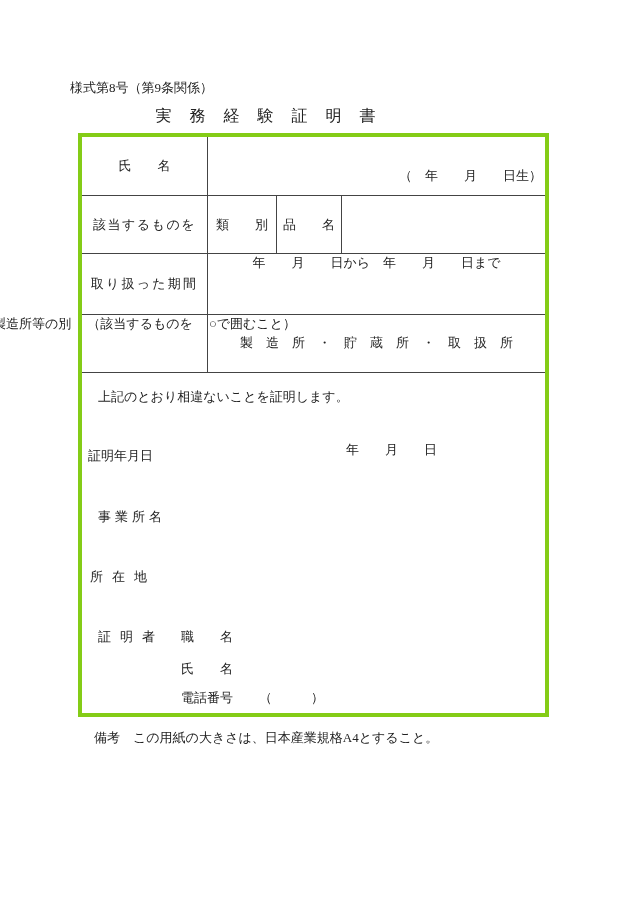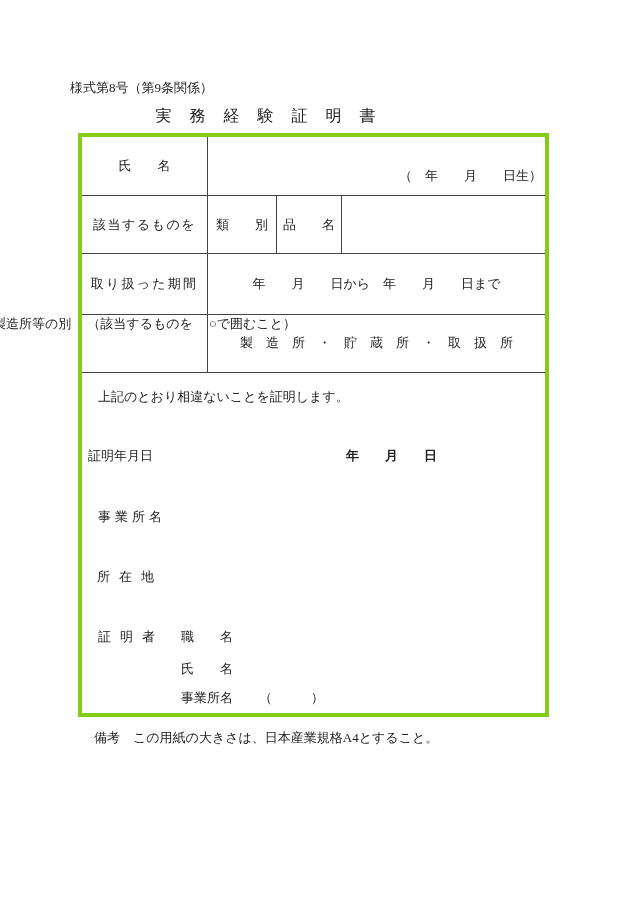--- a/index.html
+++ b/index.html
@@ -69,21 +69,21 @@
   }
   .birth-note {
     position: absolute;
     right: 3px;
     bottom: 10px;
     white-space: pre;
   }
   .period-cell {
     flex: 1;
     display: flex;
-    flex-direction: column;
+    flex-direction: row;
     justify-content: center;
     align-items: stretch;
     border-right: none;
     line-height: 17px;
   }
   .period-line1 { text-align: center; white-space: pre; }
   .period-line2 { padding-left: 202px; white-space: pre; }
   .facility-label {
     width: 126px;
     flex: none;
@@ -99,23 +99,23 @@
     flex: 1;
     display: flex;
     align-items: center;
     justify-content: center;
     white-space: pre;
     border-right: none;
   }
   .abs { position: absolute; white-space: pre; line-height: 15px; }
   .statement      { left: 16px;  top: 16px; }
   .date-label     { left: 6px;  top: 75px; }
-  .date-value     { left: 264px; top: 75px; font-weight: bold; }
+  .date-value     { left: 264px; top: 69px; }
   .office-label   { left: 16px;  top: 136px; letter-spacing: 4px; }
-  .address-label  { left: 15px;  top: 196px; letter-spacing: 9px; }
+  .address-label  { left: 8px;  top: 196px; letter-spacing: 9px; }
   .certifier-label{ left: 16px;  top: 256px; letter-spacing: 9px; }
   .job-label      { left: 99px;  top: 256px; }
   .cert-name-label{ left: 99px;  top: 288px; }
   .phone-label    { left: 99px;  top: 317px; }
   .remark {
     position: absolute;
     left: 94px;
     top: 729px;
     white-space: pre;
   }
@@ -163,20 +163,20 @@
 
     <div class="row row-certify">
       <div class="abs statement">上記のとおり相違ないことを証明します。</div>
       <div class="abs date-label">証明年月日</div>
       <div class="abs date-value">年　　月　　日</div>
       <div class="abs office-label">事業所名</div>
       <div class="abs address-label">所在地</div>
       <div class="abs certifier-label">証明者</div>
       <div class="abs job-label">職　　名</div>
       <div class="abs cert-name-label">氏　　名</div>
-      <div class="abs phone-label">事業所名　　（　　　）</div>
+      <div class="abs phone-label">電話番号　　（　　　）</div>
     </div>
 
   </div>
 
   <div class="remark">備考　この用紙の大きさは、日本産業規格A4とすること。</div>
 
 </div>
 
 </body></html>

